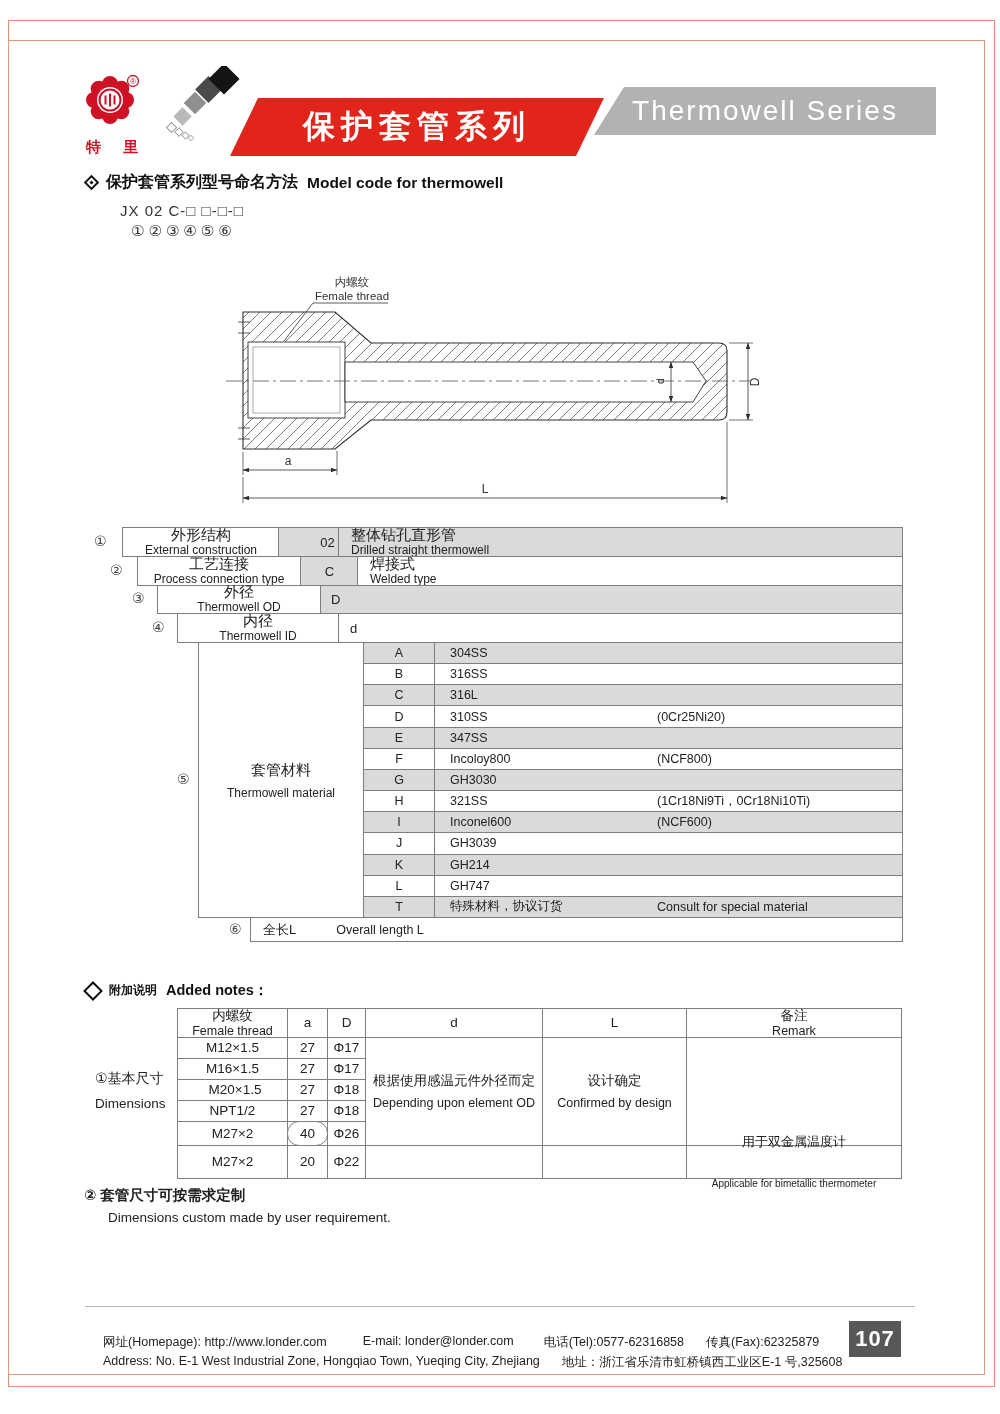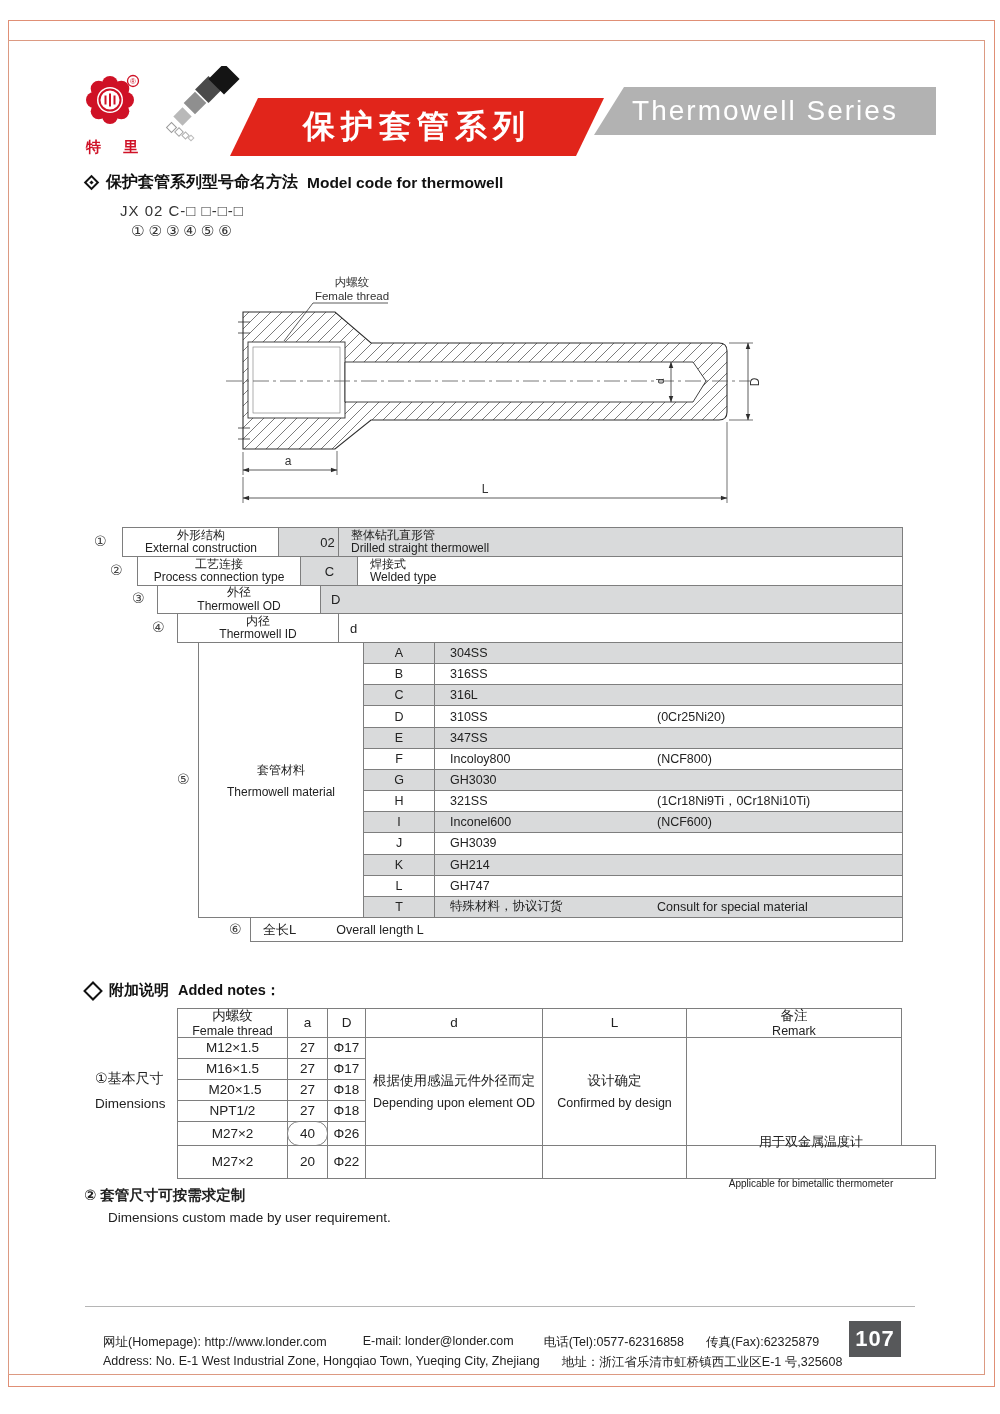--- a/index.html
+++ b/index.html
@@ -31,21 +31,21 @@
   .dmark2{width:10px;height:10px;transform:rotate(45deg);border:2px solid #111;flex:0 0 auto;background:#fff;}
 
   .code-line{position:absolute;left:120px;top:202px;font-size:15px;letter-spacing:1px;color:#333;}
   .code-digits{position:absolute;left:131px;top:222px;font-size:15px;letter-spacing:4px;color:#333;}
 
   
   .cell{position:absolute;box-sizing:border-box;border:1px solid #7e7e7e;background:#fff;}
   .gray{background:#d9dadb;}
   .two{display:flex;flex-direction:column;align-items:center;justify-content:center;line-height:1.12;}
   .twoL{display:flex;flex-direction:column;align-items:flex-start;justify-content:center;line-height:1.12;padding-left:12px;}
-  .cn{font-size:12px;color:#222;}
+  .cn{font-size:15px;color:#222;}
   .en{font-size:12px;color:#222;}
   .codecell{display:flex;align-items:center;justify-content:center;font-size:13px;}
   .cnum{position:absolute;font-size:14px;color:#444;line-height:1;}
 
   .matwrap{position:absolute;left:198px;top:642px;width:705px;height:276px;}
   .matlabel{position:absolute;left:0;top:0;width:166px;height:276px;box-sizing:border-box;
     border:1px solid #7e7e7e;background:#fff;display:flex;flex-direction:column;align-items:center;justify-content:center;gap:6px;}
   .matrows{position:absolute;left:165px;top:0;width:540px;height:276px;box-sizing:border-box;
     border:1px solid #7e7e7e;display:flex;flex-direction:column;}
   .mrow{flex:1 1 0;display:flex;align-items:stretch;border-bottom:1px solid #7e7e7e;background:#fff;position:relative;}
@@ -307,21 +307,21 @@
   </div>
 
   <span class="cnum" style="left:229px;top:922px;">⑥</span>
   <div class="cell" style="left:250px;top:917px;width:653px;height:25px;display:flex;align-items:center;font-size:13px;">
     <span style="margin-left:12px;">全长L</span>
     <span style="margin-left:40px;font-size:12.5px;">Overall length L</span>
   </div>
 
   <div class="sec-title" style="left:86px;top:981px;">
     <span class="dmark2"></span>
-    <span class="cnt" style="font-size:15px;">附加说明</span>
+    <span class="cnt" style="font-size:12px;">附加说明</span>
     <span class="ent" style="font-size:14.5px;">Added notes：</span>
   </div>
 
   <div class="note-label" style="left:95px;top:1070px;font-size:14px;">①基本尺寸</div>
   <div class="note-label" style="left:95px;top:1096px;font-size:13.5px;">Dimensions</div>
 
   <div class="ntable">
 
     <div class="ncell gray" style="left:0;top:0;width:111px;height:30px;">
       <span class="cn">内螺纹</span>
@@ -408,21 +408,21 @@
         <span class="v">M27×2</span>
       </div>
     <div class="ncell" style="left:110px;top:137px;width:41px;height:34px;">
         <span class="v">20</span>
       </div>
     <div class="ncell" style="left:150px;top:137px;width:39px;height:34px;">
         <span class="v">Φ22</span>
       </div>
     <div class="ncell" style="left:188px;top:137px;width:178px;height:34px;"></div>
     <div class="ncell" style="left:365px;top:137px;width:145px;height:34px;"></div>
-    <div class="ncell" style="left:509px;top:137px;width:250px;height:34px;gap:28px;">
+    <div class="ncell" style="left:509px;top:137px;width:216px;height:34px;gap:28px;">
       <span class="cn" style="font-size:13px;">用于双金属温度计</span>
       <span class="en" style="font-size:10px;">Applicable for bimetallic thermometer</span>
     </div>
   </div>
 
   <div class="note-label" style="left:84px;top:1186px;font-size:14.5px;font-weight:bold;">② 套管尺寸可按需求定制</div>
   <div class="note-label" style="left:108px;top:1210px;font-size:13.5px;">Dimensions custom made by user requirement.</div>
 
   <div class="footer-line"></div>
   <div class="footer-text" style="top:1334px;">

